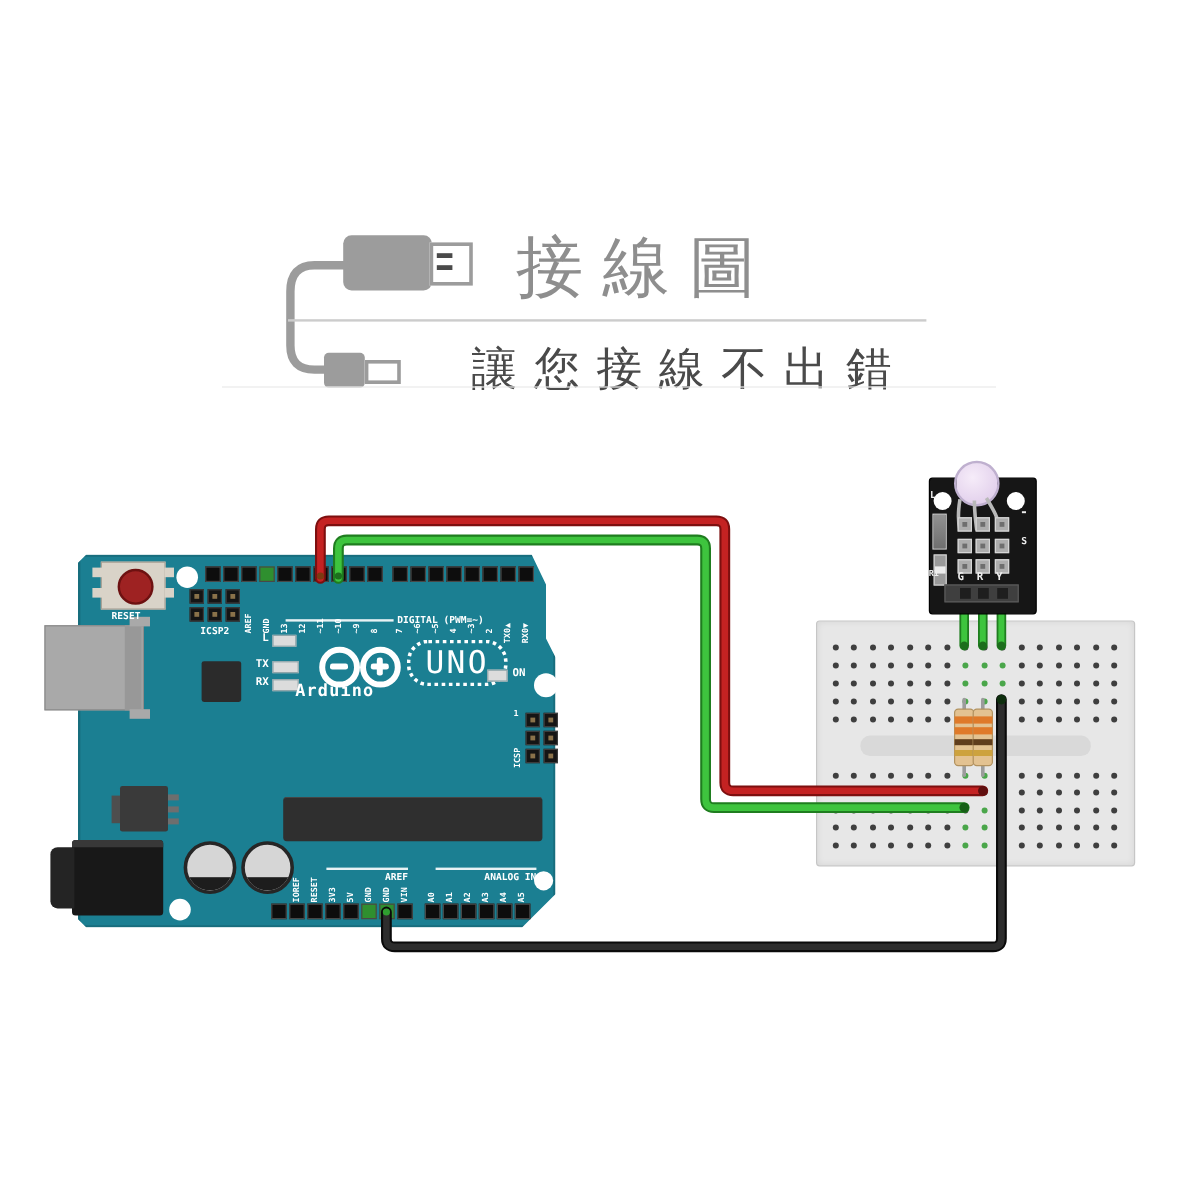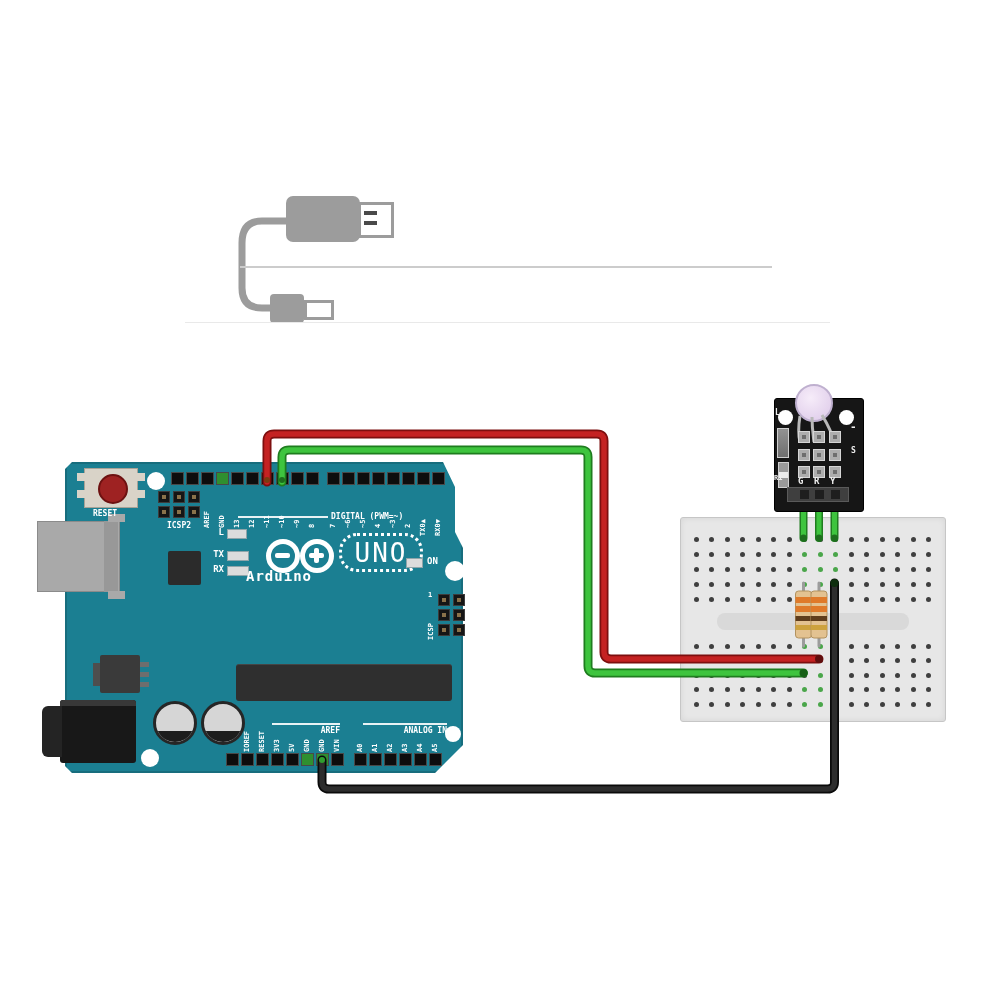--- a/index.html
+++ b/index.html
@@ -68,21 +68,23 @@
 
   <div class="abs usbg" id="usb-body"></div>
   <div class="abs" id="usb-metal"></div>
   <div class="abs usb-dash" style="top:211px"></div>
   <div class="abs usb-dash" style="top:221px"></div>
   <svg class="abs" style="left:230px;top:210px;width:80px;height:120px">
     <path d="M58,11 H32 Q12,11 12,33 V78 Q12,98 32,98 H42" fill="none" stroke="#9c9c9c" stroke-width="7" stroke-linecap="round"></path>
   </svg>
   <div class="abs usbg" id="usb-plug"></div>
   <div class="abs" id="usb-tip"></div>
+  <div class="abs" id="title">接線圖</div>
   <div class="abs hline" id="hline1"></div>
+  <div class="abs" id="subtitle">讓您接線不出錯</div>
   <div class="abs hline" id="hline2"></div>
 
   <div class="abs" id="breadboard">
     <div class="abs" id="bb-channel"></div>
     <div id="bb-holes">
         <div class="hole" style="left:12.5px;top:18.5px;"></div>
         <div class="hole" style="left:28px;top:18.5px;"></div>
         <div class="hole" style="left:43.5px;top:18.5px;"></div>
         <div class="hole" style="left:59px;top:18.5px;"></div>
         <div class="hole" style="left:74.5px;top:18.5px;"></div>

